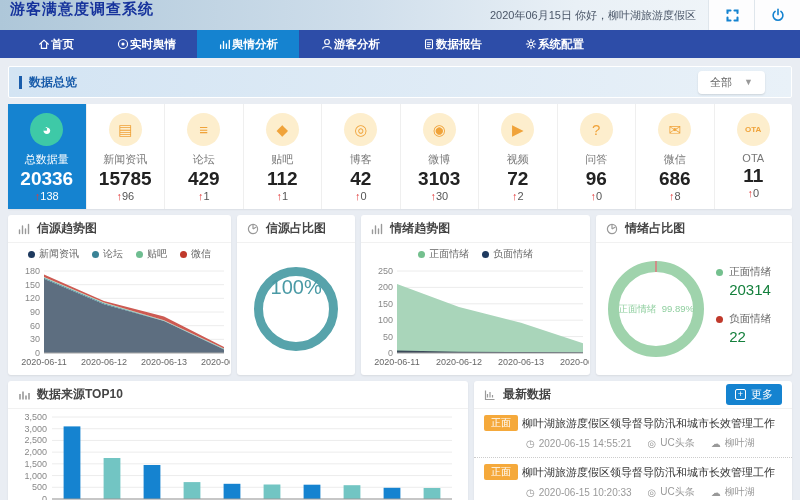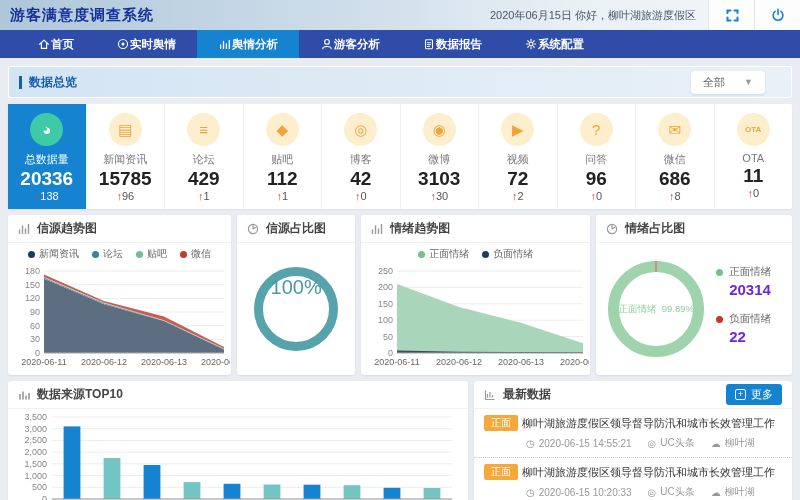--- a/index.html
+++ b/index.html
@@ -1,37 +1,37 @@
 <!DOCTYPE html>
 <html><head>
 <meta charset="utf-8">
 <style>
   *{margin:0;padding:0;box-sizing:border-box}
   html,body{width:800px;height:500px;overflow:hidden}
   body{font-family:"Liberation Sans","DejaVu Sans",sans-serif;background:#e9edf3;color:#333}
 
   
-  .topbar{height:30px;display:flex;align-items:center;background:linear-gradient(90deg,#aec7d9 0%,#cfdeeb 45%,#e9f0f6 72%,#f3f7fa 100%)}
+  .topbar{height:30px;display:flex;background:linear-gradient(90deg,#aec7d9 0%,#cfdeeb 45%,#e9f0f6 72%,#f3f7fa 100%)}
   .brand{margin-left:10px;font-size:15px;font-weight:bold;color:#16339c;letter-spacing:1px}
   .topbar-right{margin-left:auto;display:flex;align-items:center;height:30px}
   .greeting{font-size:11px;color:#4a5668;margin-right:12px}
   .topbtn{width:46px;height:30px;background:#fdfdfe;border-left:1px solid #dfe6ec;display:flex;align-items:center;justify-content:center;cursor:pointer;color:#1583d0}
 
   
   .navbar{height:28px;background:#2d4da8;display:flex;padding-left:16px}
   .nav-item{display:flex;align-items:center;gap:0;padding:0 21px;color:#fff;font-size:11.5px;font-weight:bold;cursor:pointer}
   .nav-item.active{background:#1583d0}
 
   main{padding:8px}
 
   
   .section-bar{height:32px;background:linear-gradient(90deg,#d3e4f3,#e9f1f8);border:1px solid #fff;display:flex;align-items:center;justify-content:space-between;padding:0 10px;margin-bottom:6px;border-radius:2px}
   .section-title{display:flex;align-items:center;gap:7px;font-size:12px;font-weight:bold;color:#1a5dab}
   .section-title:before{content:"";display:inline-block;width:3px;height:13px;background:#1a5dab}
-  .filter-select{background:#fff;border-radius:4px;padding:4px 12px;font-size:11px;color:#666;display:flex;align-items:center;gap:19px;box-shadow:0 1px 2px rgba(0,0,0,.12);cursor:pointer;margin-right:16px}
+  .filter-select{background:#fff;border-radius:4px;padding:4px 12px;font-size:11px;color:#666;display:flex;align-items:center;gap:12px;box-shadow:0 1px 2px rgba(0,0,0,.12);cursor:pointer;margin-right:16px}
   .filter-select .chev{color:#999;font-size:9px}
 
   
   .cards{display:flex;background:#fff;margin-bottom:6px;border-radius:2px;box-shadow:0 1px 2px rgba(0,0,0,.06)}
   .card{flex:1;text-align:center;padding:9px 0 7px;border-right:1px solid #efefef;cursor:pointer}
   .card:last-child{border-right:none}
   .card .ic{width:33px;height:33px;margin:0 auto;border-radius:50%;background:#fdeecd;color:#f0a33a;font-size:15px;line-height:33px;text-align:center}
   .card .lb{font-size:11px;color:#777;margin-top:6px}
   .card .vl{font-size:19px;font-weight:bold;color:#222;line-height:23px}
   .card .dt{font-size:11px;color:#555}
@@ -55,21 +55,21 @@
   
   .donut1{width:84px;height:84px;border:9px solid #57a3ab;border-radius:50%;margin:24px auto 0;display:flex;align-items:flex-start;justify-content:center;font-size:20px;color:#4a9aa5}
   .p4 .body4{display:flex;padding:10px 8px 0 12px}
   .donut2wrap{position:relative;width:96px;height:96px;margin-top:8px}
   .donut2{width:96px;height:96px;border:11px solid #9fd3ac;border-radius:50%;display:flex;align-items:center;justify-content:center}
   .donut2 .ctr{font-size:9.5px;color:#8fcf9f;white-space:nowrap}
   .notch{position:absolute;left:50%;top:0;width:2px;height:11px;background:#cf8e88;transform:translateX(-50%)}
   .sent-legend{margin-left:12px;padding-top:12px}
   .sl-item{margin-bottom:14px}
   .sl-top{display:flex;align-items:center;gap:6px;font-size:10.5px;color:#666}
-  .sl-val{font-size:15px;font-weight:bold;color:#6d28d9;margin:2px 0 0 13px}
+  .sl-val{font-size:15px;font-weight:normal;color:#15803d;margin:2px 0 0 13px}
 
   
   .more-btn{margin-left:auto;background:#1583d0;color:#fff;font-size:11px;font-weight:normal;border:none;border-radius:3px;padding:3px 9px;display:flex;align-items:center;gap:5px;cursor:pointer}
   .plus{width:11px;height:11px;border:1px solid #fff;border-radius:2px;font-size:9px;line-height:9px;text-align:center;display:inline-block}
   .latest-item{padding:6px 10px 7px;border-bottom:1px dotted #ccc;cursor:pointer}
   .li-top{display:flex;align-items:center;gap:4px}
   .badge{background:#f5a93b;color:#fff;font-size:10px;padding:1px 7px;border-radius:2px;flex:none}
   .li-title{font-size:11px;color:#333;white-space:nowrap;overflow:hidden;text-overflow:ellipsis}
   .li-meta{display:flex;gap:16px;font-size:10px;color:#999;margin:5px 0 0 42px}
   .li-meta span{display:flex;align-items:center;gap:4px}

